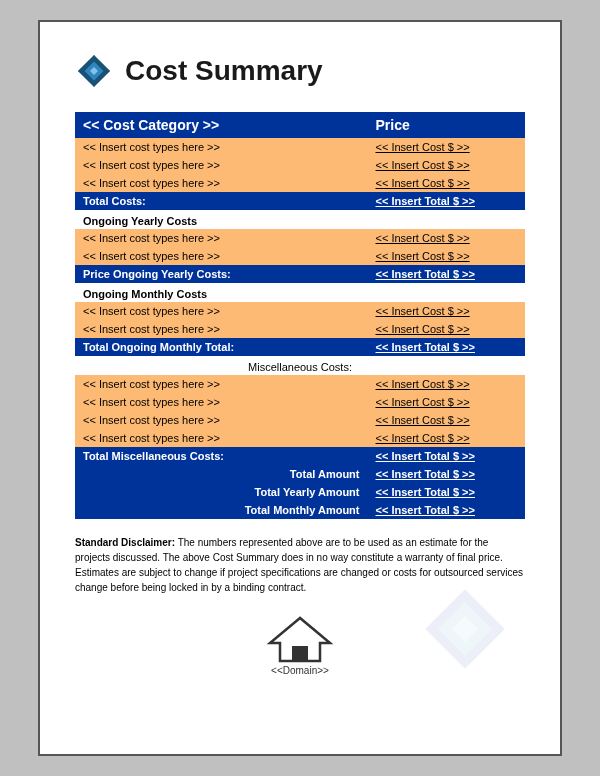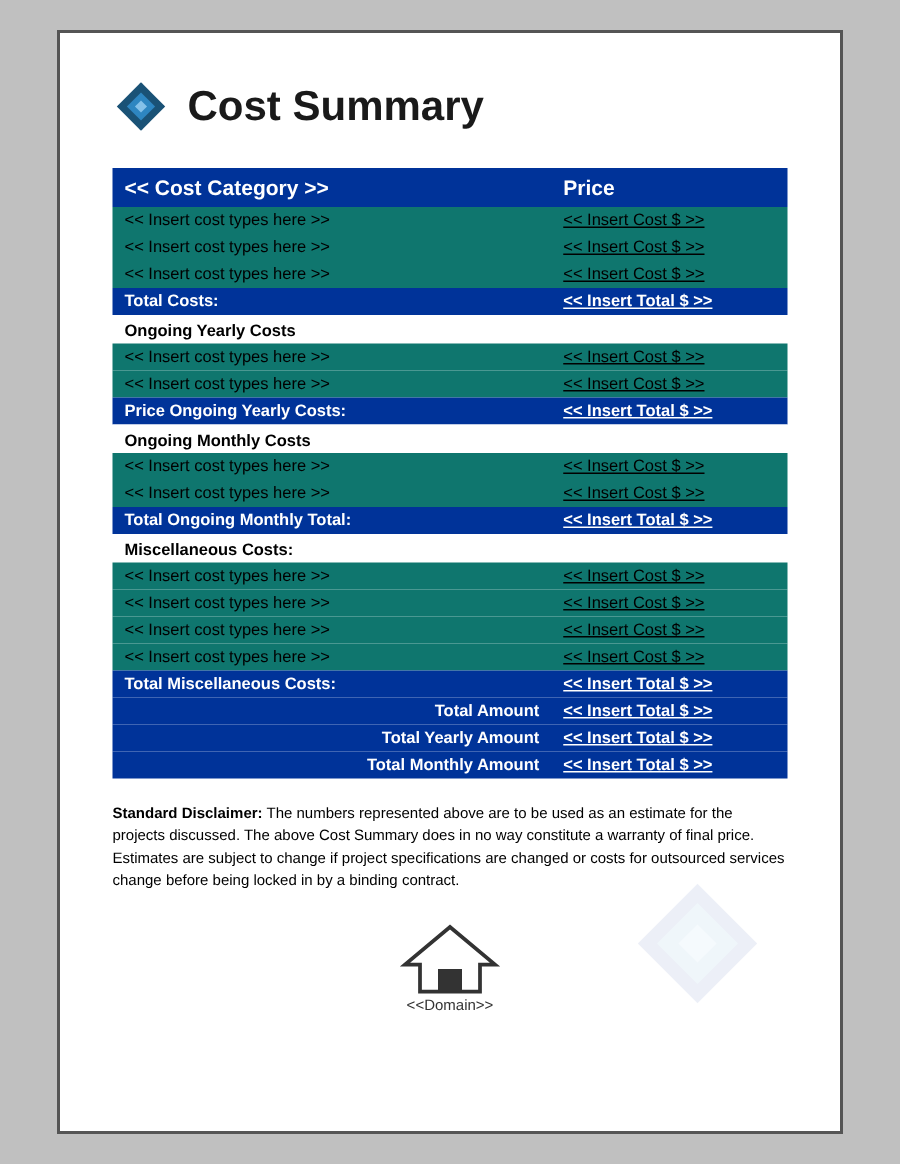--- a/index.html
+++ b/index.html
@@ -49,21 +49,21 @@
       font-size: 14px;
       font-weight: bold;
     }
     .table-wrap td {
       padding: 3px 8px;
       font-size: 11px;
     }
     .col-category { width: 65%; }
     .col-price { width: 35%; }
     .row-light {
-      background: #0f766e;
+      background: #fdba74;
       color: #000;
     }
     .row-total {
       background: #003399;
       color: #ffffff;
       font-weight: bold;
     }
     .row-section-header {
       background: #ffffff;
       color: #000;
@@ -193,21 +193,21 @@
         <td>&lt;&lt; Insert cost types here &gt;&gt;</td>
         <td class="text-right">&lt;&lt; Insert Cost $ &gt;&gt;</td>
       </tr>
 
       <tr class="row-total">
         <td>Total Ongoing Monthly Total:</td>
         <td class="text-right">&lt;&lt; Insert Total $ &gt;&gt;</td>
       </tr>
 
       <tr>
-        <td colspan="2" class="row-section-header" style="padding-top:5px; padding-bottom:2px; font-weight:bold;">Miscellaneous Costs:</td>
+        <td colspan="2" class="row-section-header" style="padding-top:5px; padding-bottom:2px; font-weight:normal;text-align:center;">Miscellaneous Costs:</td>
       </tr>
 
       <tr class="row-light">
         <td>&lt;&lt; Insert cost types here &gt;&gt;</td>
         <td class="text-right">&lt;&lt; Insert Cost $ &gt;&gt;</td>
       </tr>
       <tr class="row-light">
         <td>&lt;&lt; Insert cost types here &gt;&gt;</td>
         <td class="text-right">&lt;&lt; Insert Cost $ &gt;&gt;</td>
       </tr>

